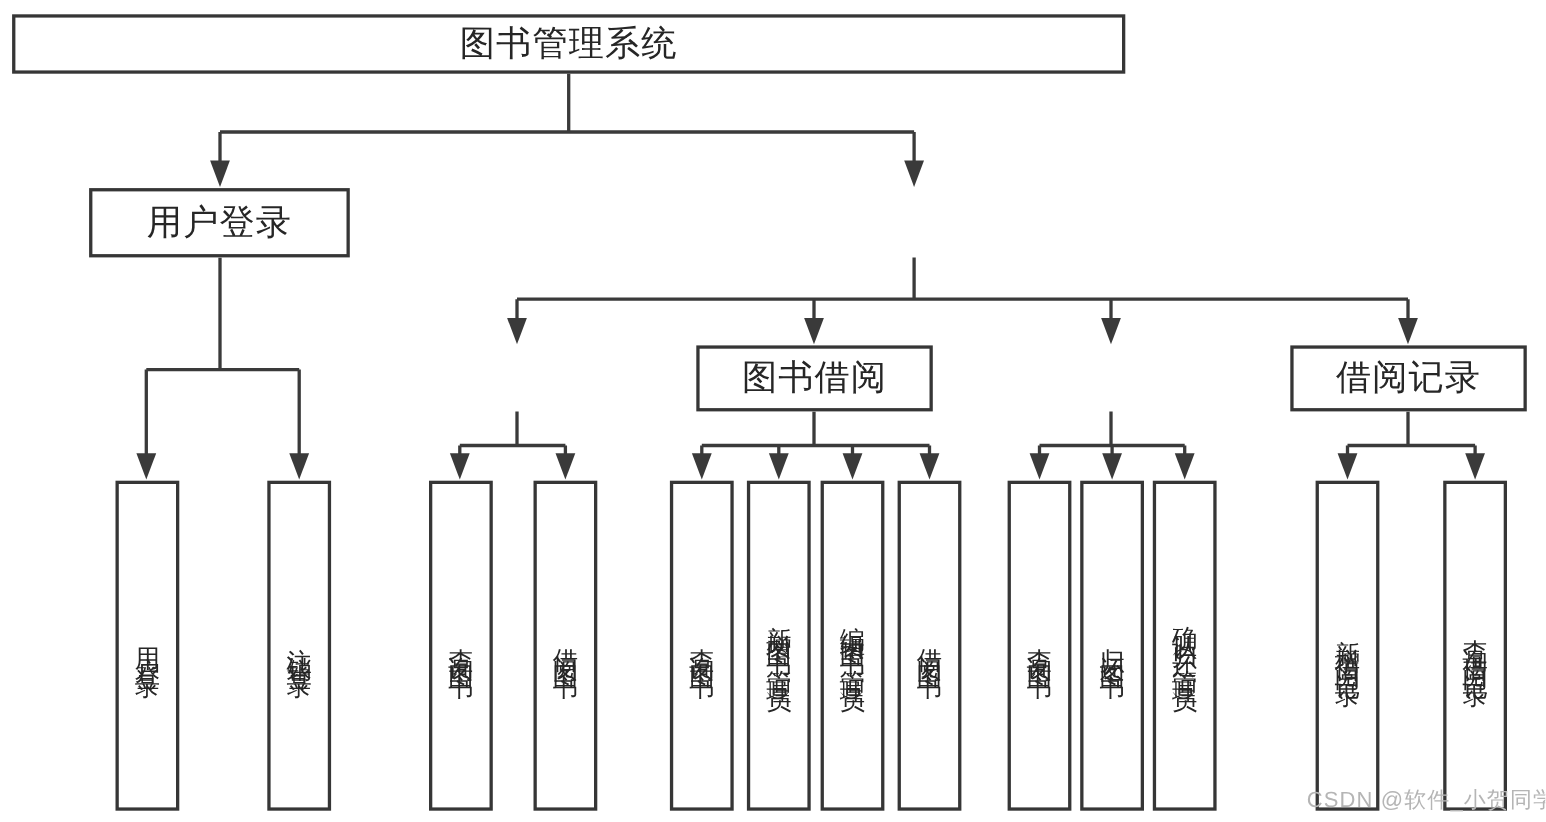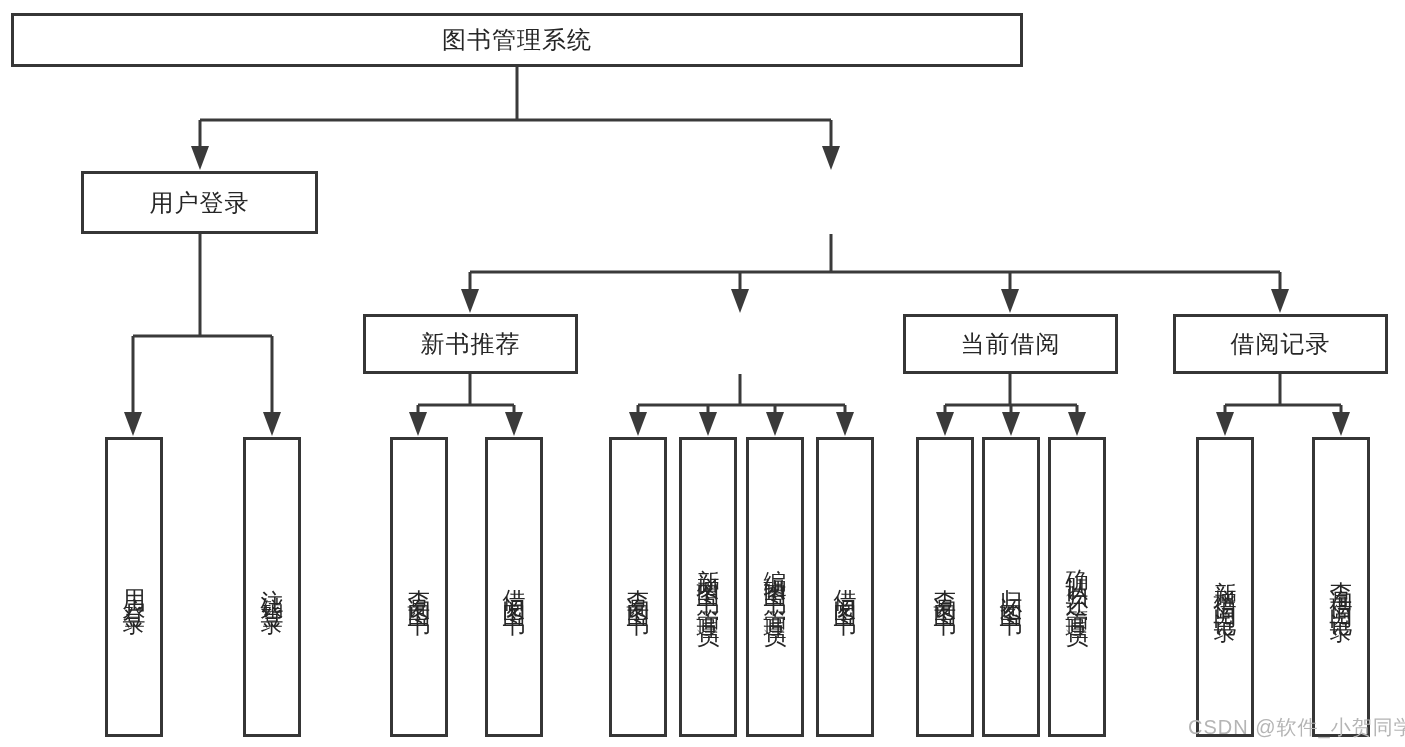--- a/index.html
+++ b/index.html
@@ -8,21 +8,21 @@
     font-family:"Liberation Sans",sans-serif;overflow:hidden;
   }
   .edges{position:absolute;left:0;top:0;}
   .edges .line{stroke:#3a3a3a;stroke-width:3;fill:none;}
   .edges .arrow{fill:#3a3a3a;stroke:none;}
   .box{
     position:absolute;box-sizing:border-box;background:#ffffff;
     border:3px solid #363636;display:flex;align-items:center;justify-content:center;
     color:#262626;
   }
-  .hlabel{font-size:24px;letter-spacing:1px;white-space:nowrap;}
+  .hlabel{font-size:32px;letter-spacing:1px;white-space:nowrap;}
   .vtext{
     writing-mode:vertical-rl;text-orientation:mixed;
     font-size:23px;letter-spacing:8px;line-height:1;white-space:nowrap;
   }
   .watermark{
     position:absolute;left:1188px;top:714px;z-index:5;
     color:#b5b5b5;font-size:20px;letter-spacing:1px;white-space:nowrap;
   }
 </style>
 </head>
@@ -81,25 +81,22 @@
   </svg>
 
   <div class="box" style="left:11px;top:13px;width:1012px;height:54px">
     <span class="hlabel">图书管理系统</span>
   </div>
 
   <div class="box" style="left:81px;top:171px;width:237px;height:63px">
     <span class="hlabel">用户登录</span>
   </div>
 
-  <div class="box" style="left:363px;top:314px;width:215px;height:60px">
-    <span class="hlabel">新书推荐</span>
-  </div>
-  <div class="box" style="left:903px;top:314px;width:215px;height:60px">
-    <span class="hlabel">当前借阅</span>
+  <div class="box" style="left:633px;top:314px;width:215px;height:60px">
+    <span class="hlabel">图书借阅</span>
   </div>
   <div class="box" style="left:1173px;top:314px;width:215px;height:60px">
     <span class="hlabel">借阅记录</span>
   </div>
 
   <div class="box" style="left:105px;top:437px;width:58px;height:300px">
     <span class="vtext">用户登录</span>
   </div>
   <div class="box" style="left:243px;top:437px;width:58px;height:300px">
     <span class="vtext">注销登录</span>

